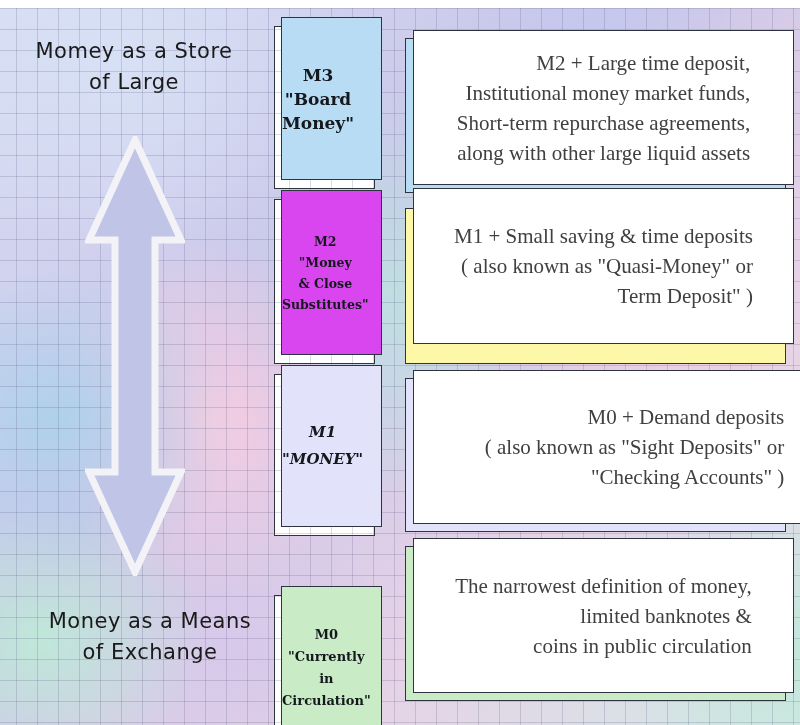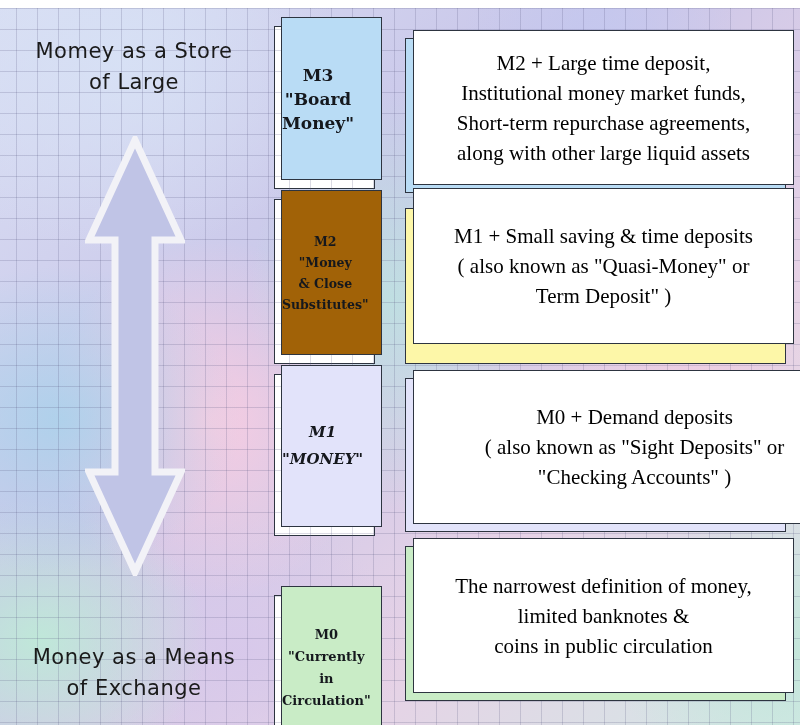--- a/index.html
+++ b/index.html
@@ -29,47 +29,47 @@
   }
   .top-white {
     position: absolute; left: 0; top: 0; width: 800px; height: 8px; background: #ffffff;
   }
   .side-caption {
     position: absolute; left: 0; width: 268px; text-align: center;
     font-family: "DejaVu Sans", sans-serif;
     font-size: 21px; line-height: 31px; color: #1a1a1a; letter-spacing: 0.5px;
   }
   .caption-top { top: 36px; }
-  .caption-bottom { top: 642px; }
+  .caption-bottom { top: 606px; padding-left: 16px; }
 
   .arrow { position: absolute; left: 85px; top: 136px; width: 100px; height: 440px; }
 
   .level-card {
     position: absolute; left: 281px; width: 99px;
     border: 1.5px solid #2d3440;
     display: flex; align-items: center; 
     text-align: center;
     font-weight: bold; color: #15181d;
   }
   .level-card .shadow {
     position: absolute; left: -8px; top: 8px; width: 100%; height: 100%;
     background: #ffffff; border: 1.5px solid #2d3440; z-index: -1;
   }
   .card-text { position: relative; z-index: 2; }
   .lvl-m3 { top: 17px; height: 161px; background: #b9dcf5; font-size: 17px; line-height: 24px; }
-  .lvl-m2 { top: 190px; height: 163px; background: #a16207; font-size: 12.5px; line-height: 21px; }
+  .lvl-m2 { top: 190px; height: 163px; background: #d946ef; font-size: 12.5px; line-height: 21px; }
   .lvl-m1 { top: 365px; height: 160px; background: #e2e3fa; font-size: 15px; line-height: 27px; font-style: italic; }
   .lvl-m0 { top: 538px; height: 162px; background: #c9ecc6; font-size: 13px; line-height: 22px; margin-top: 48px; }
 
   .desc-card {
     position: absolute; left: 413px; width: 379px;
     background: #ffffff; border: 1.5px solid #2d3440;
-    display: flex; align-items: center; justify-content: center; text-align: center;
+    display: flex; align-items: center; justify-content: center; text-align: right;
     font-family: "Liberation Serif", serif;
-    font-size: 21px; line-height: 30px; color: #000000;
+    font-size: 21px; line-height: 30px; color: #404040;
   }
   .desc-back {
     position: absolute; left: 405px; width: 379px;
     border: 1.5px solid #2d3440;
   }
   .d-m3 { top: 30px; height: 153px; }
   .d-m2 { top: 188px; height: 154px; }
   .d-m1 { top: 370px; height: 152px; padding-left: 31px; }
   .d-m0 { top: 538px; height: 153px; }
   .db-m3 { top: 38px; height: 153px; background: #b9dcf5; }

